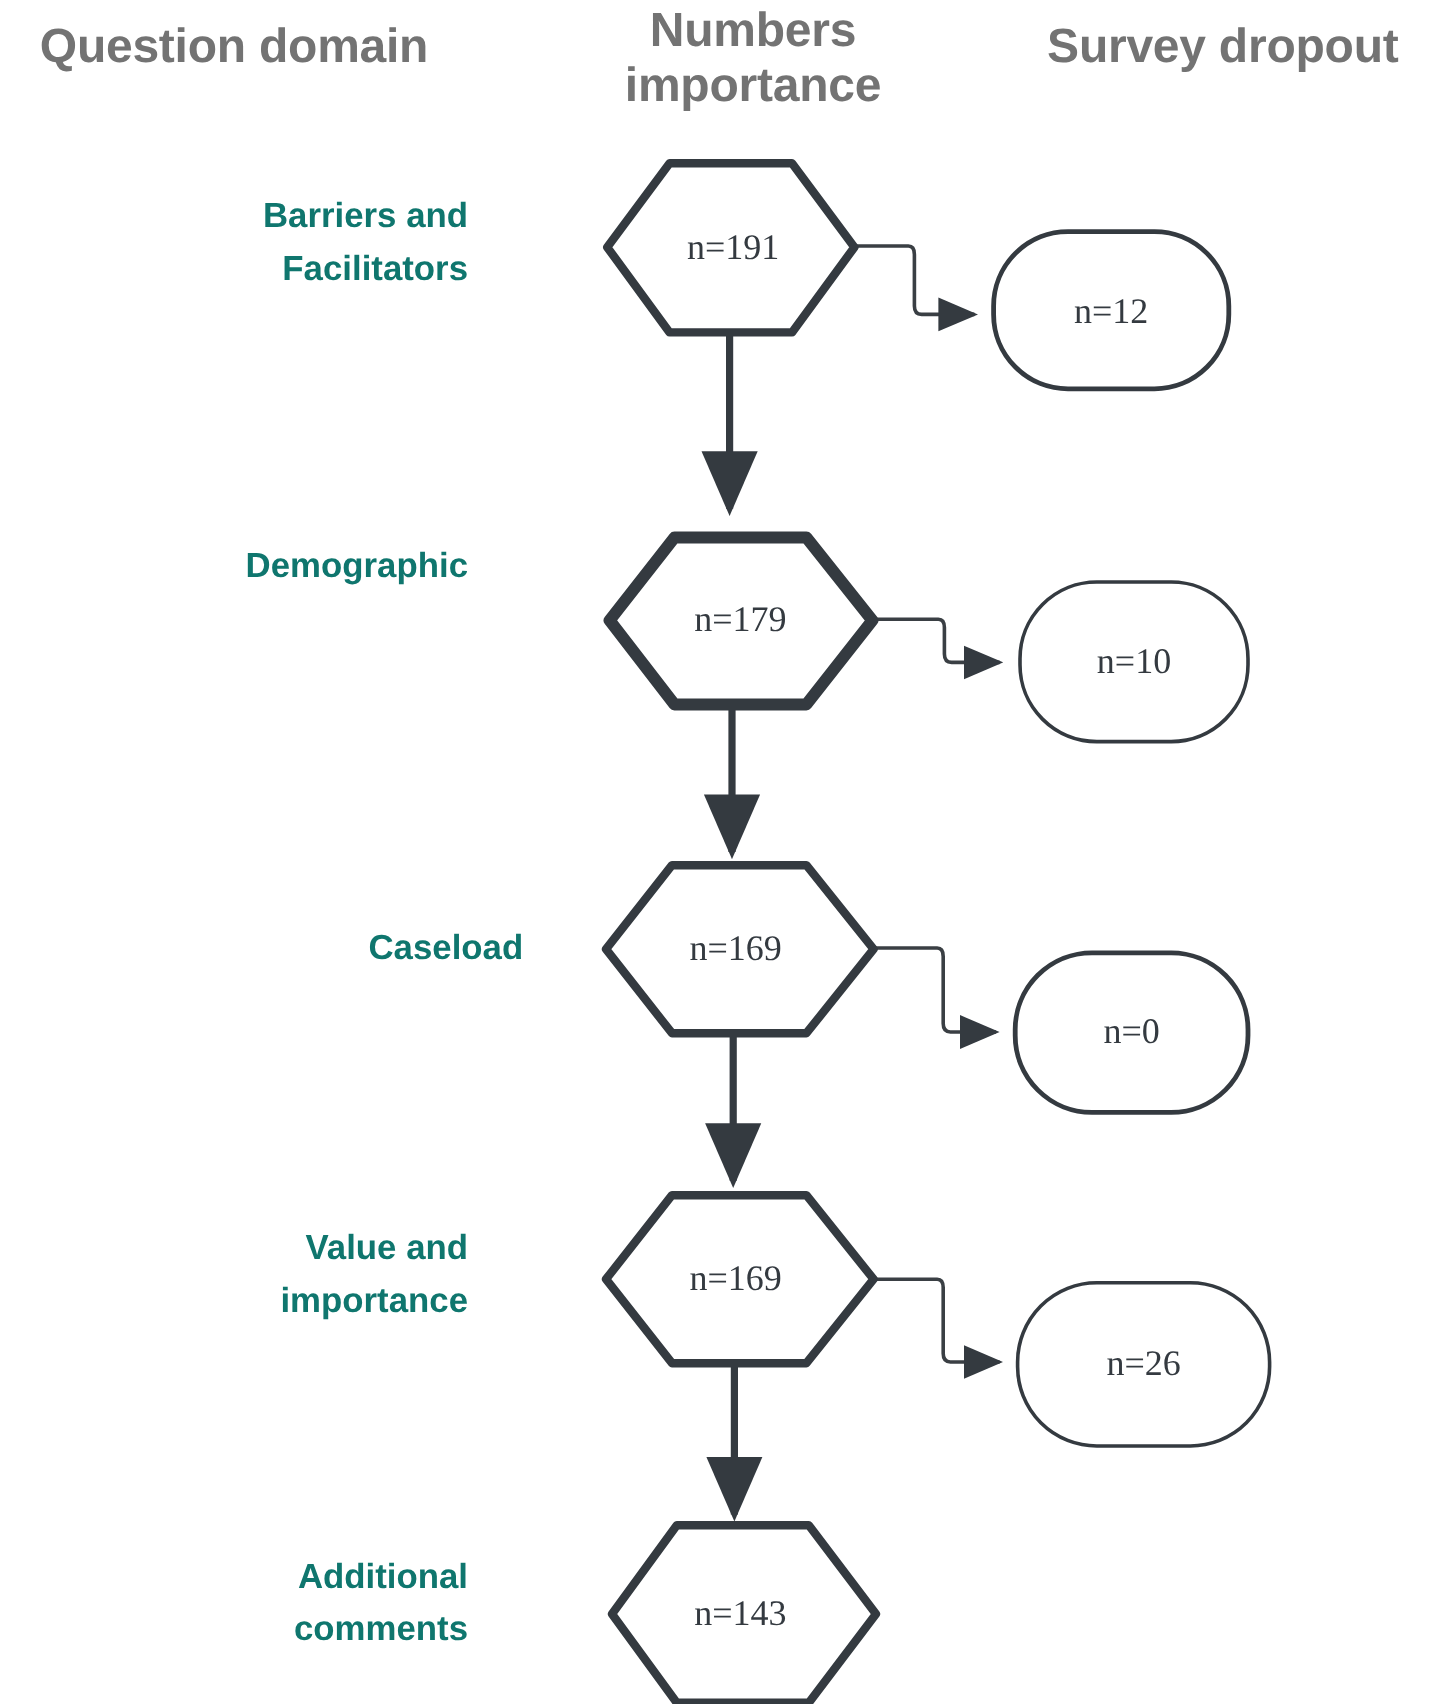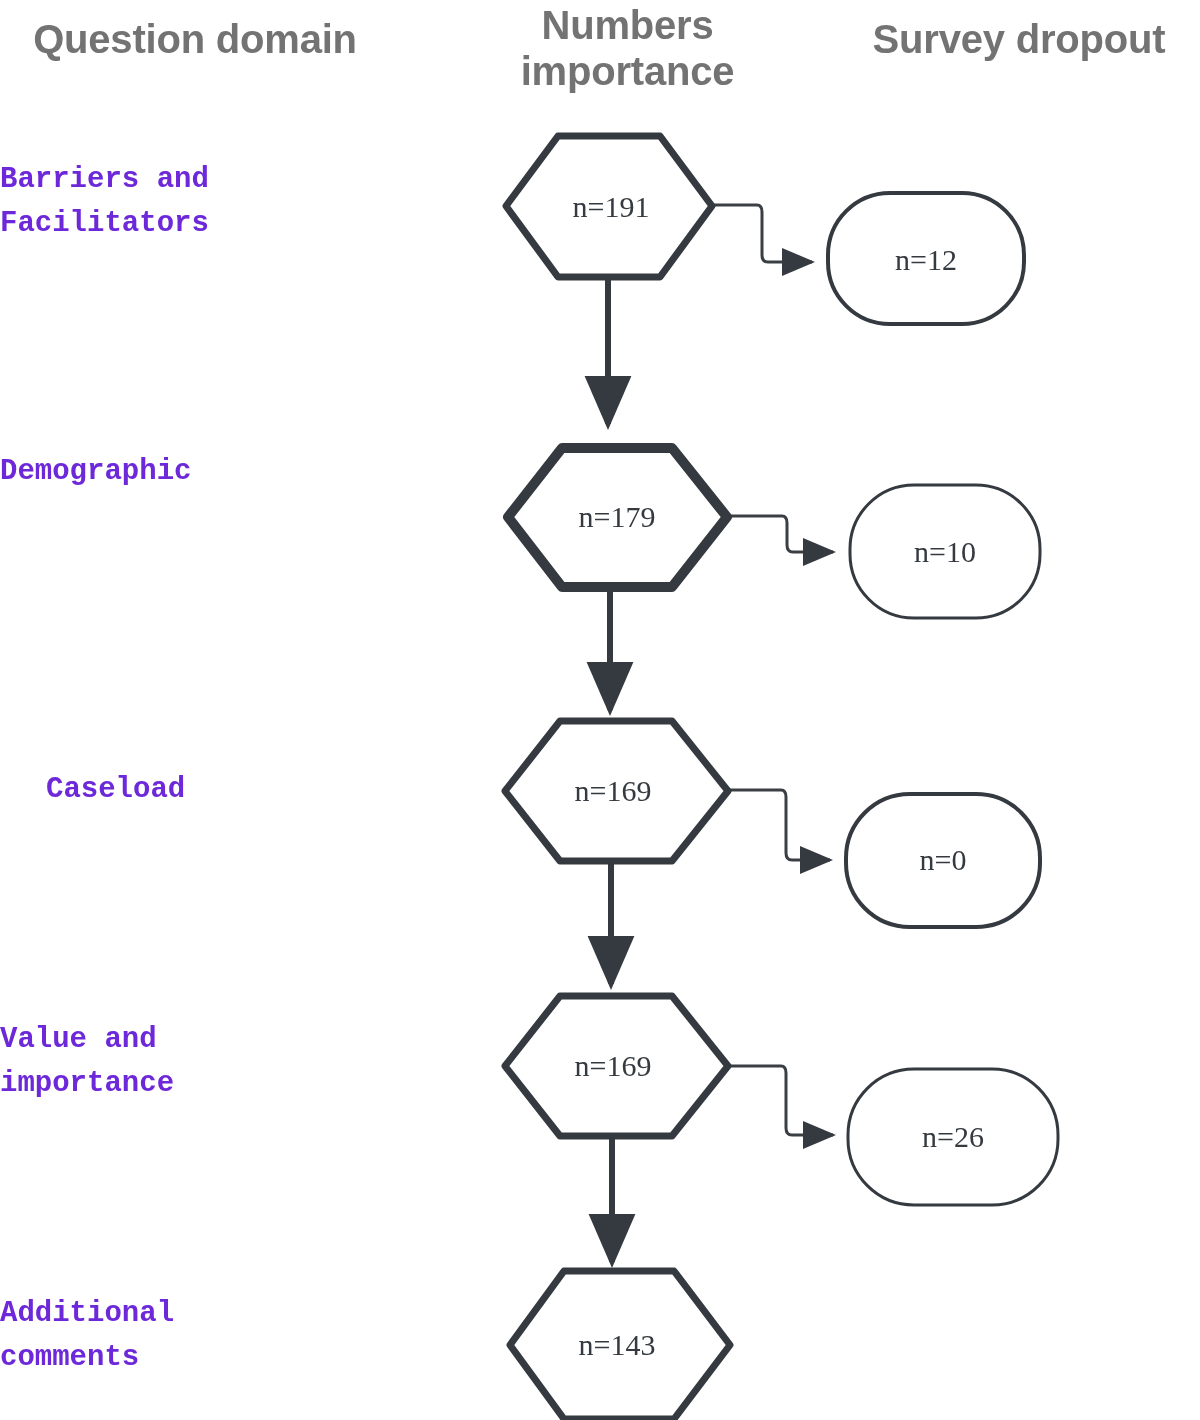--- a/index.html
+++ b/index.html
@@ -37,25 +37,24 @@
   }
   #hdr-domain   { left: 0px;   top: 16px;  width: 390px; }
   #hdr-numbers  { left: 495px; top: 2px;   width: 265px; }
   #hdr-dropout  { left: 838px; top: 16px;  width: 362px; }
 
   .row-label {
     position: absolute;
     font-weight: bold;
     font-size: 29px;
     line-height: 44px;
-    color: #6d28d9;
-    text-align: left;
+    color: #0f766e;
+    text-align: right;
     width: 390px;
     left: 0px;
-    font-family: Liberation Mono, monospace;
   }
   #lbl-row-0 { top: 158px; }
   #lbl-row-1 { top: 450px; }
   #lbl-row-2 { top: 768px; margin-left: 46px; }
   #lbl-row-3 { top: 1018px; }
   #lbl-row-4 { top: 1292px; }
 
   .node-text {
     position: absolute;
     font-size: 30px;

